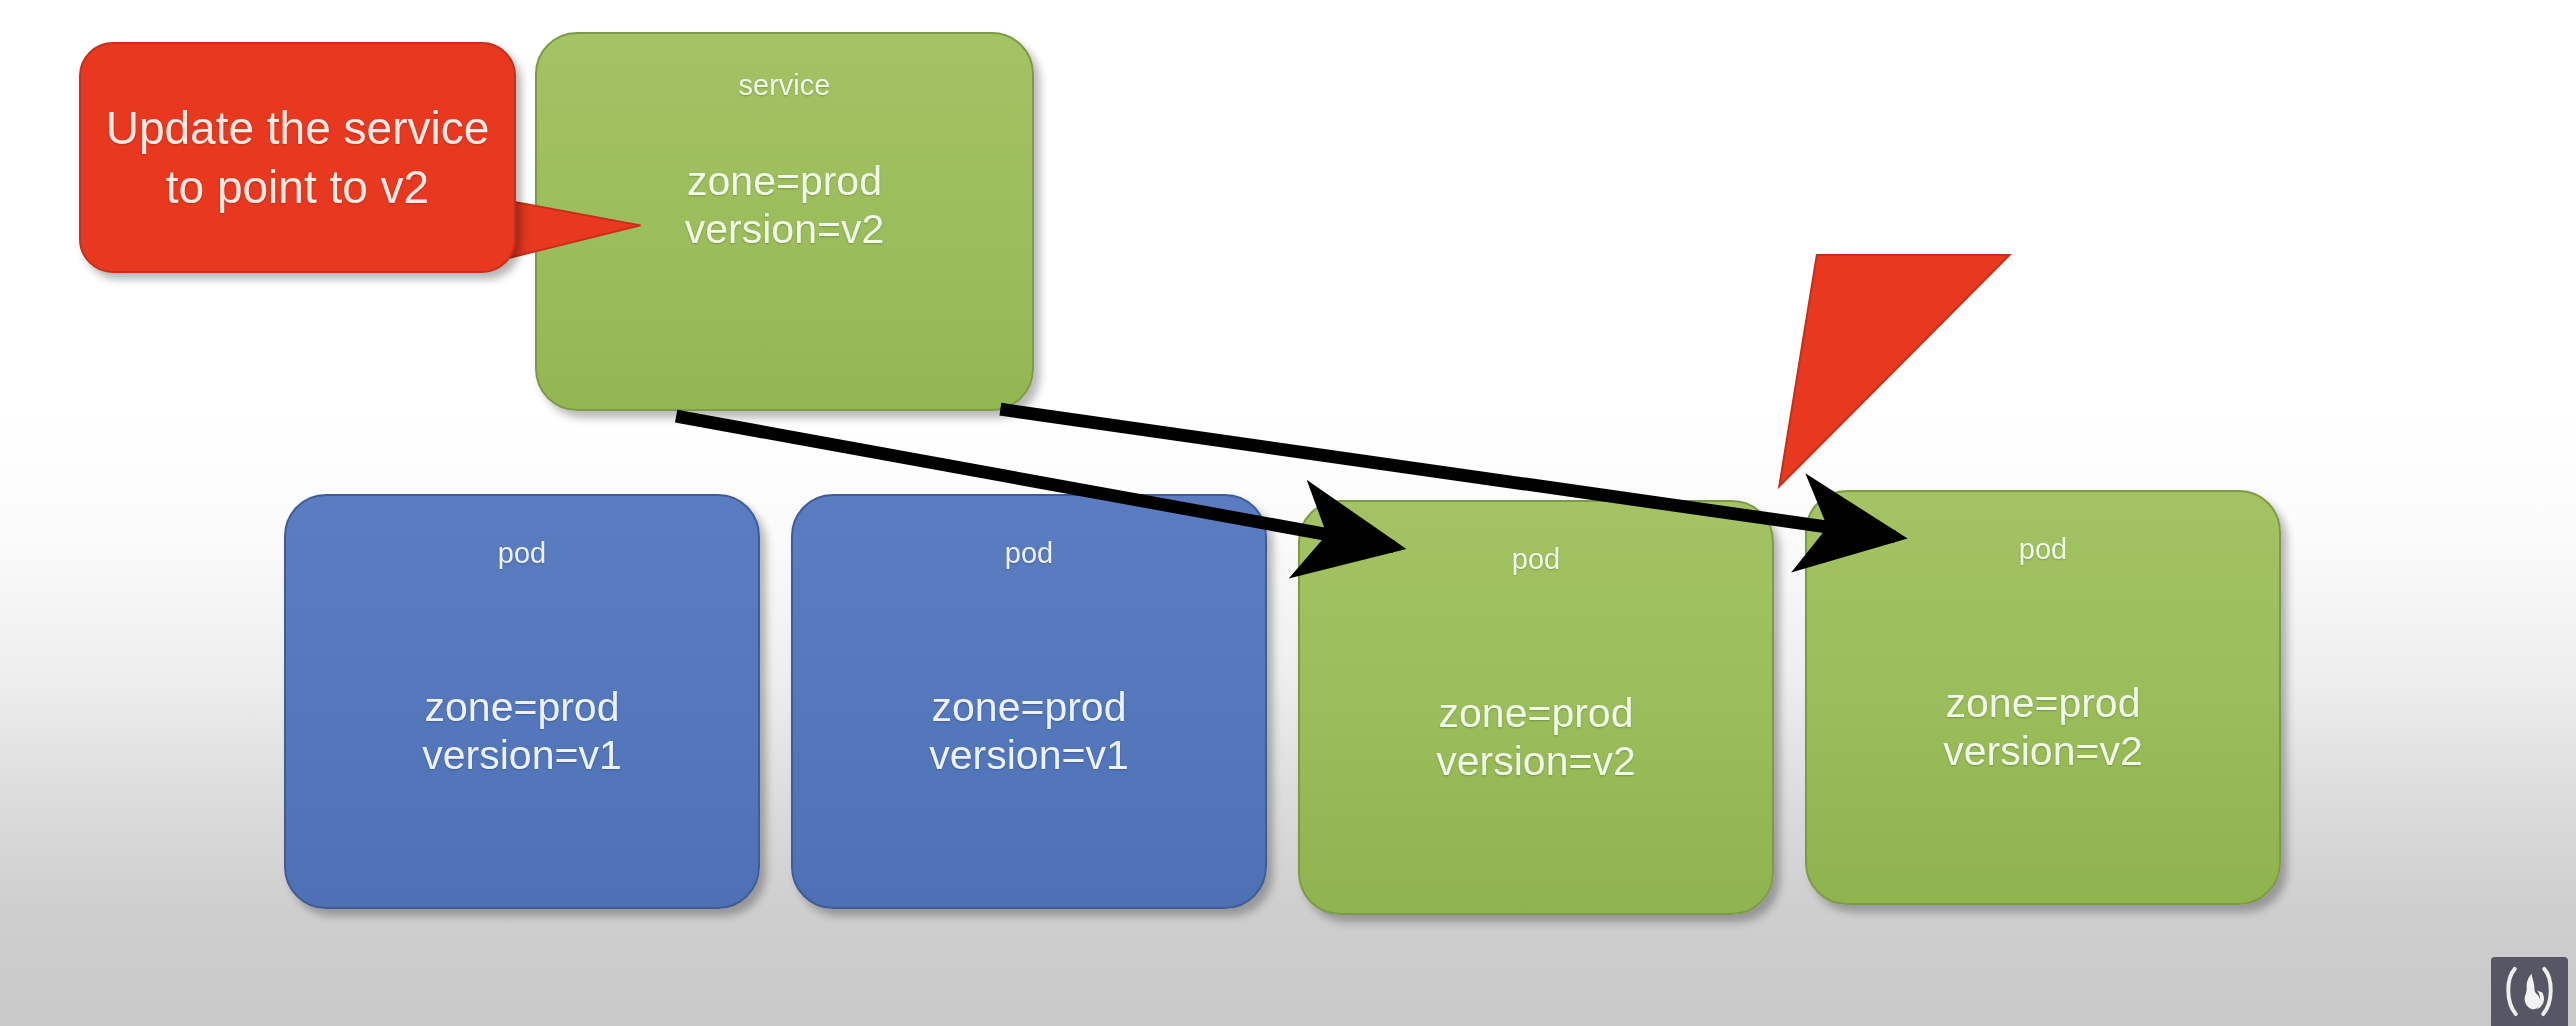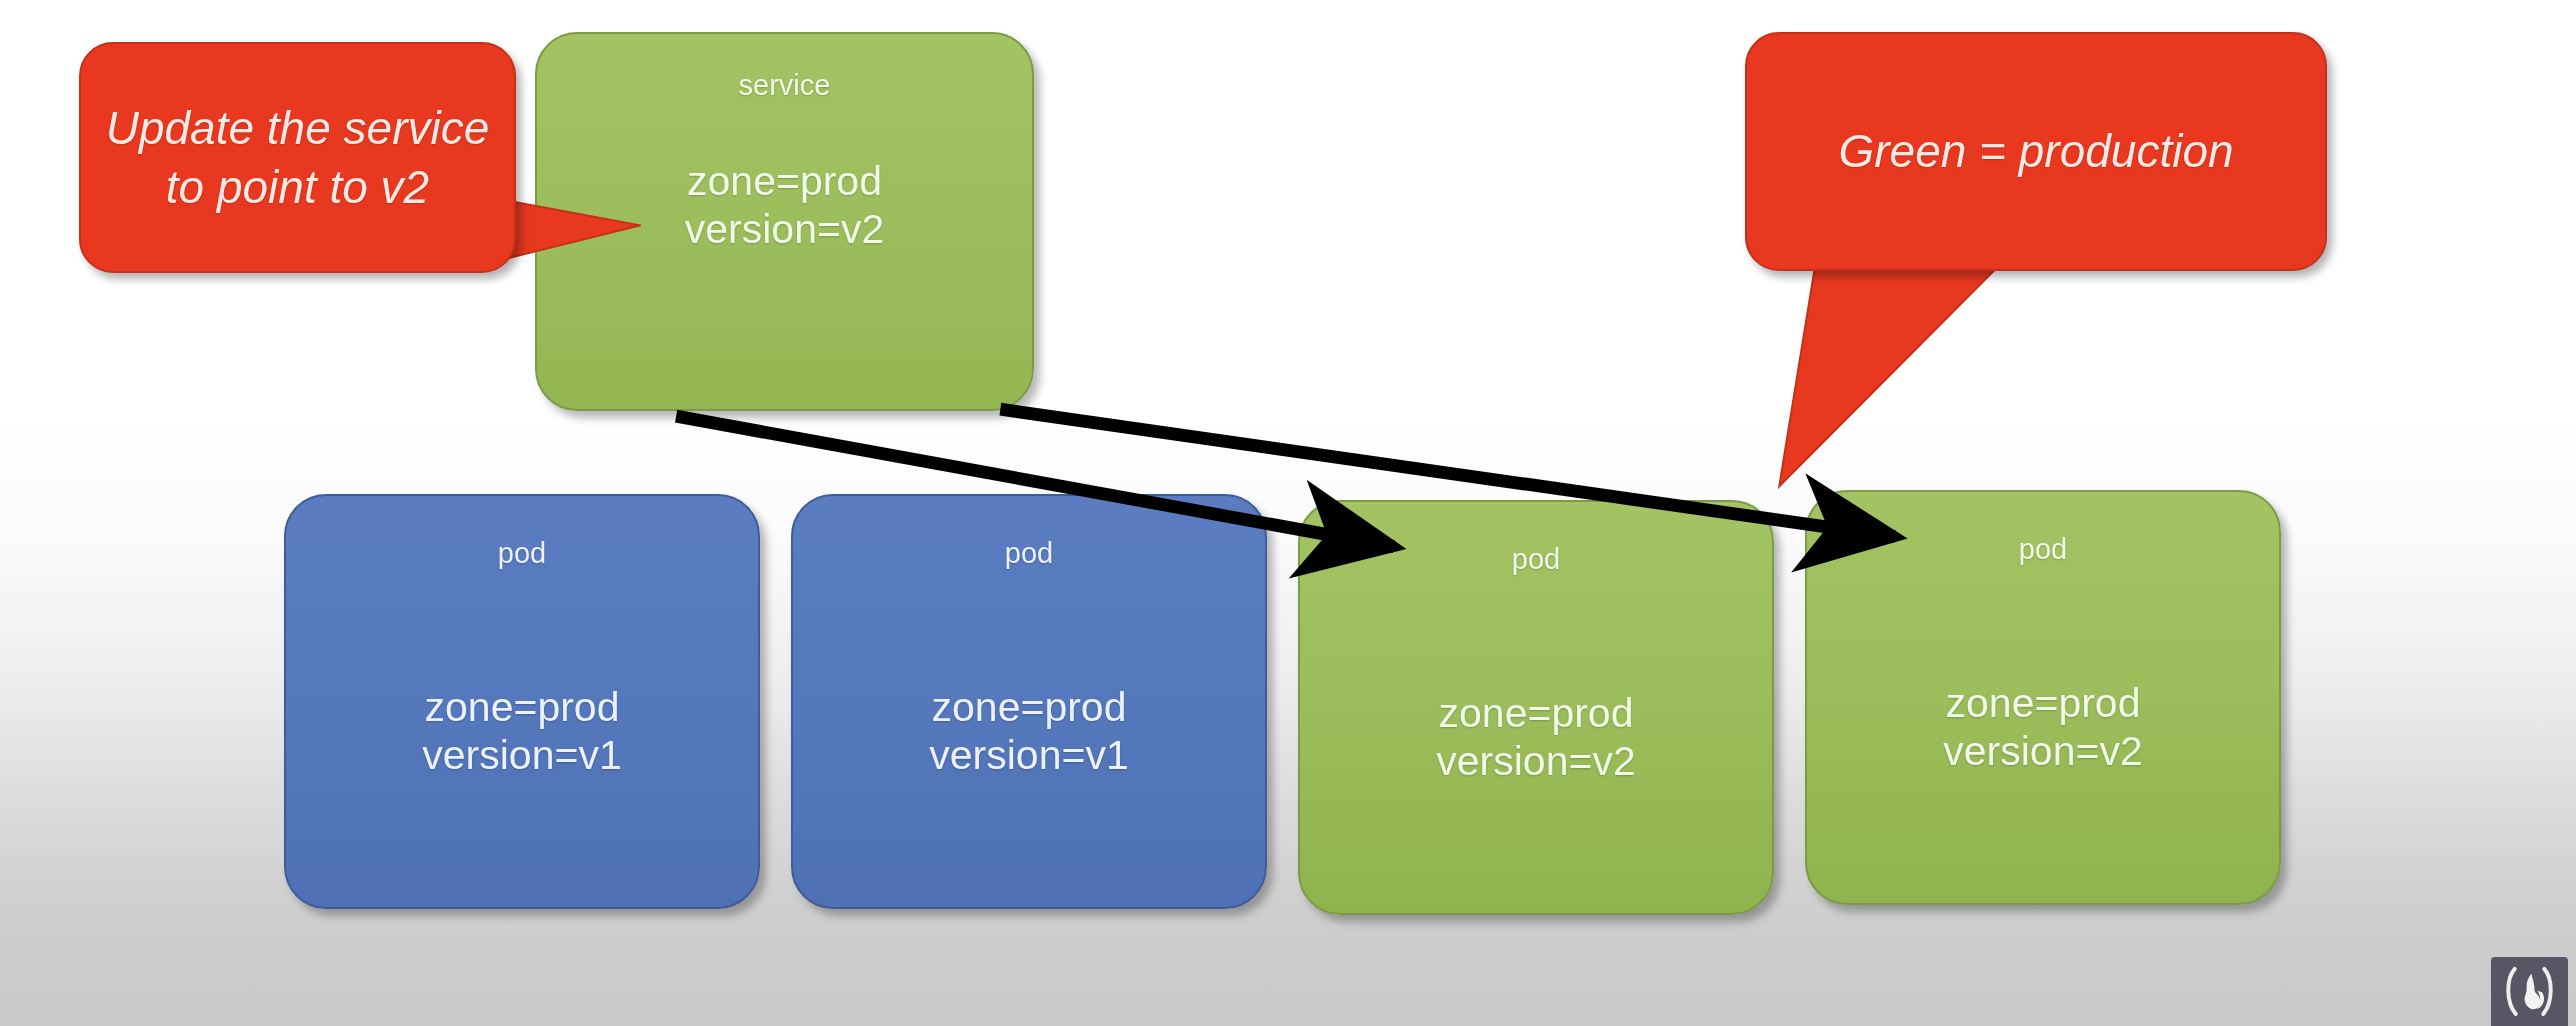--- a/index.html
+++ b/index.html
@@ -97,21 +97,20 @@
     align-items: center;
     justify-content: center;
     text-align: center;
     box-shadow: 5px 6px 8px rgba(0,0,0,0.30);
     z-index: 6;
   }
   .callout .ctext {
     font-size: 46px;
     line-height: 1.28;
     text-shadow: 0 1px 2px rgba(0,0,0,0.18);
-    font-style: italic;
   }
 
   #callout-update {
     left: 79px;
     top: 42px;
     width: 433px;
     height: 227px;
   }
   #callout-green {
     left: 1745px;
@@ -196,23 +195,20 @@
     <div class="labels">
       <div>zone=prod</div>
       <div>version=v2</div>
     </div>
   </div>
 
   <div class="callout" id="callout-update">
     <div class="ctext">Update the service to point to v2</div>
   </div>
 
-  <div class="callout" id="callout-green">
-    <div class="ctext">Green = production</div>
-  </div>
 
   <svg id="arrows" viewBox="0 0 2606 1038" xmlns="http://www.w3.org/2000/svg">
     <defs>
       <marker id="ah" markerWidth="9" markerHeight="9" refX="7.6" refY="4.5" orient="auto" markerUnits="strokeWidth">
         <path d="M0,0.6 L8.6,4.5 L0,8.4 L2.3,4.5 Z" fill="#000000"></path>
       </marker>
     </defs>
 
     <line x1="684" y1="421" x2="1410" y2="553" stroke="#000000" stroke-width="13" marker-end="url(#ah)"></line>
 

